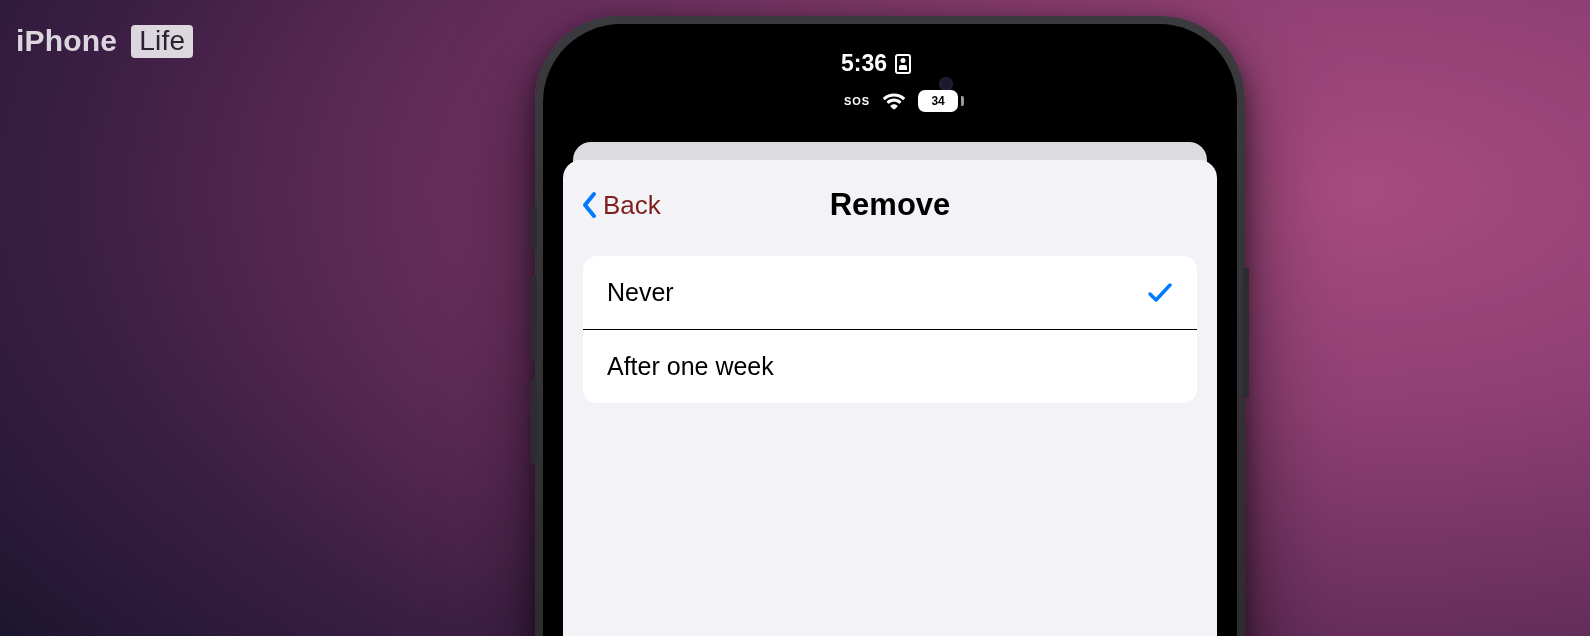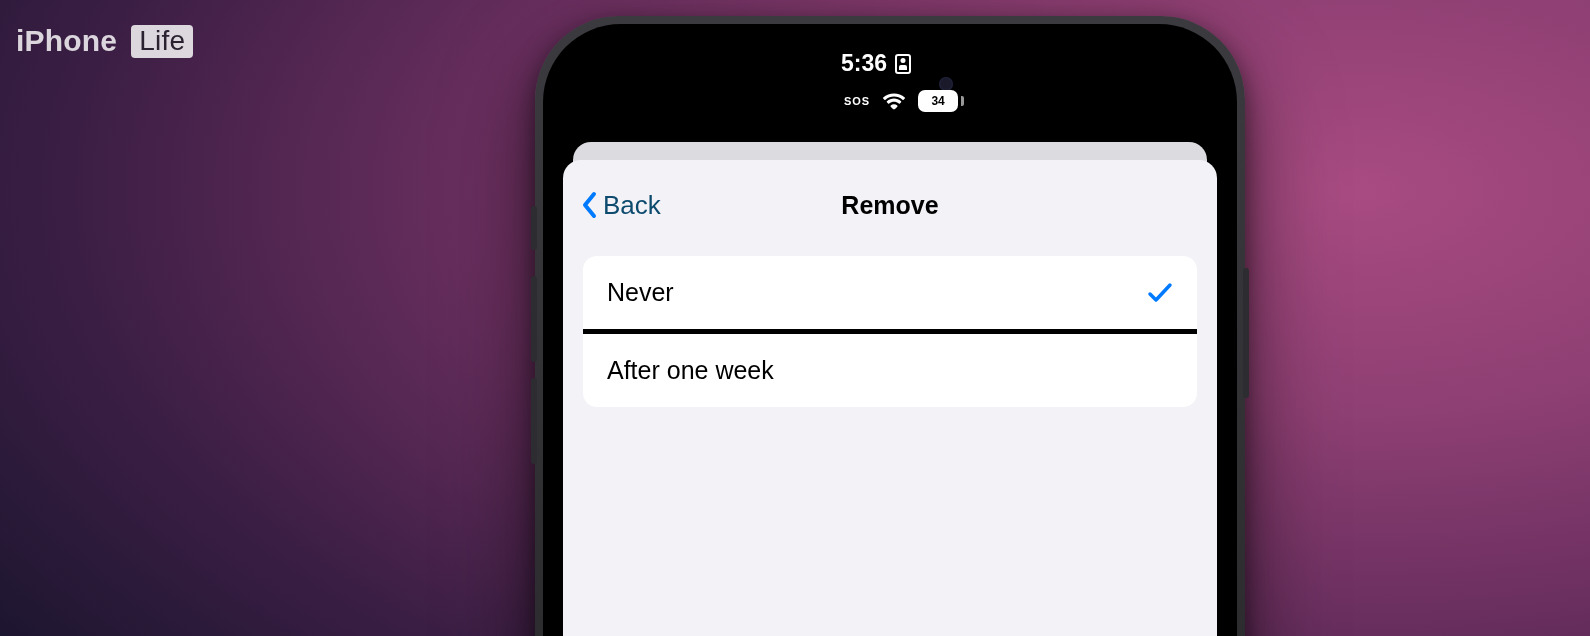--- a/index.html
+++ b/index.html
@@ -115,37 +115,37 @@
     position:absolute; top: 122px; left: 6px; right: 6px; bottom: 0;
     background: #f2f2f7; border-radius: 18px 18px 0 0;
     display:flex; flex-direction:column;
   }
   .nav {
     height: 90px;
     display:flex; align-items:center;
     position:relative;
     padding: 0 18px;
   }
-  .back-btn { display:flex; align-items:center; gap:4px; color:#0c4a6e; font-size:26px; }
+  .back-btn { display:flex; align-items:center; gap:4px; color:#7f1d1d; font-size:26px; }
   .back-btn svg { display:block; }
   .nav-title {
     position:absolute; left:0; right:0; text-align:center;
-    font-size:25px; font-weight:600; color:#000; pointer-events:none;
+    font-size:31px; font-weight:600; color:#000; pointer-events:none;
   }
 
   .list {
     margin: 6px 20px 0 20px;
     background:#fff; border-radius: 14px;
     overflow:hidden;
   }
   .row {
     display:flex; align-items:center; justify-content:space-between;
     padding: 22px 24px;
     font-size: 25px; color:#000;
-    border-bottom: 5px solid #000000;
+    border-bottom: 1px solid #000000;
   }
   .row:last-child { border-bottom:none; }
   .check { color:#007aff; }
   .check svg { display:block; }
 </style>
 </head>
 <body>
 
 <div class="stage">
 

